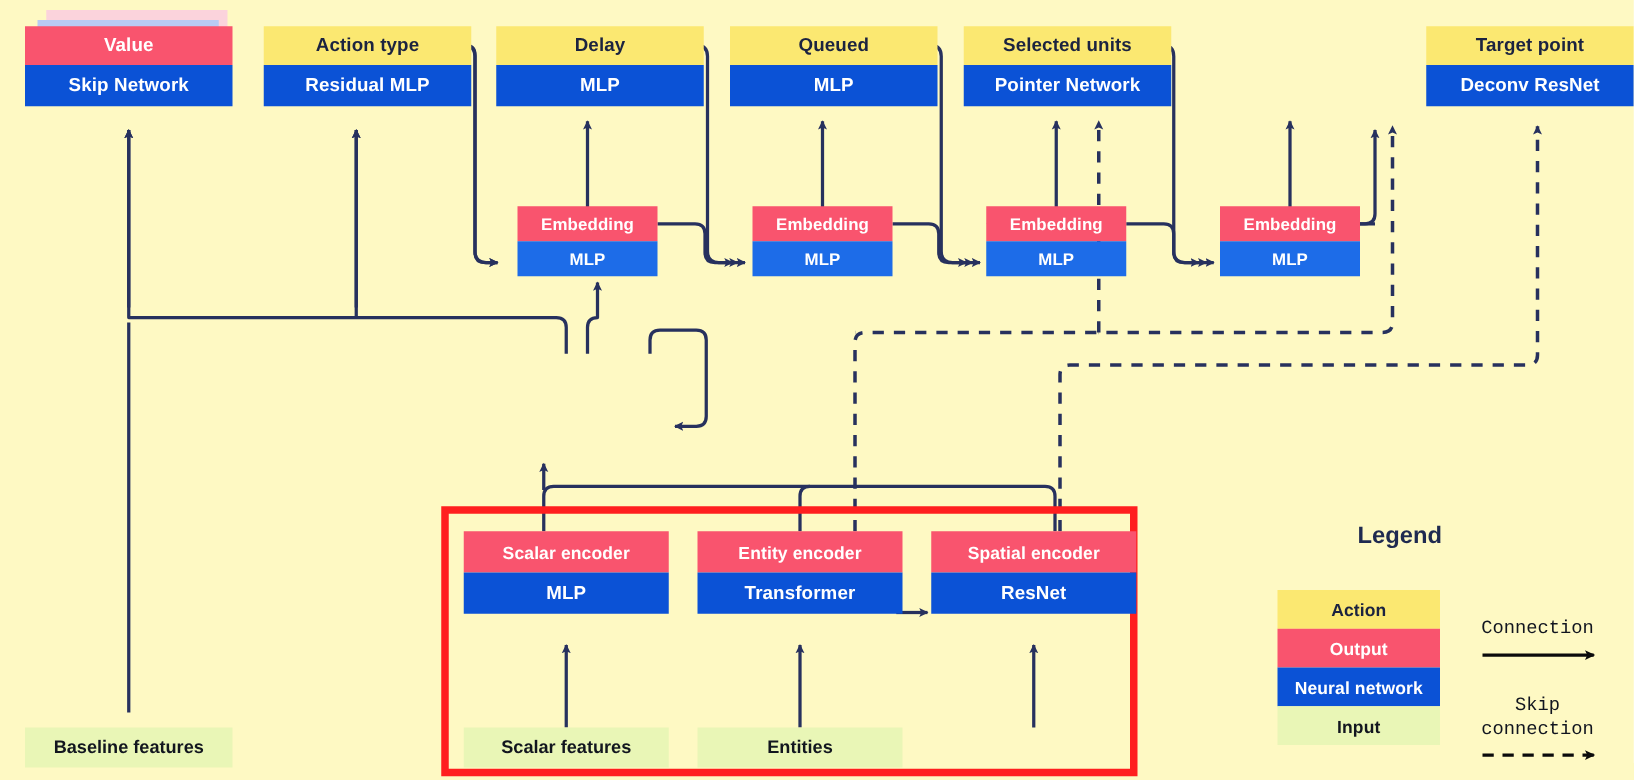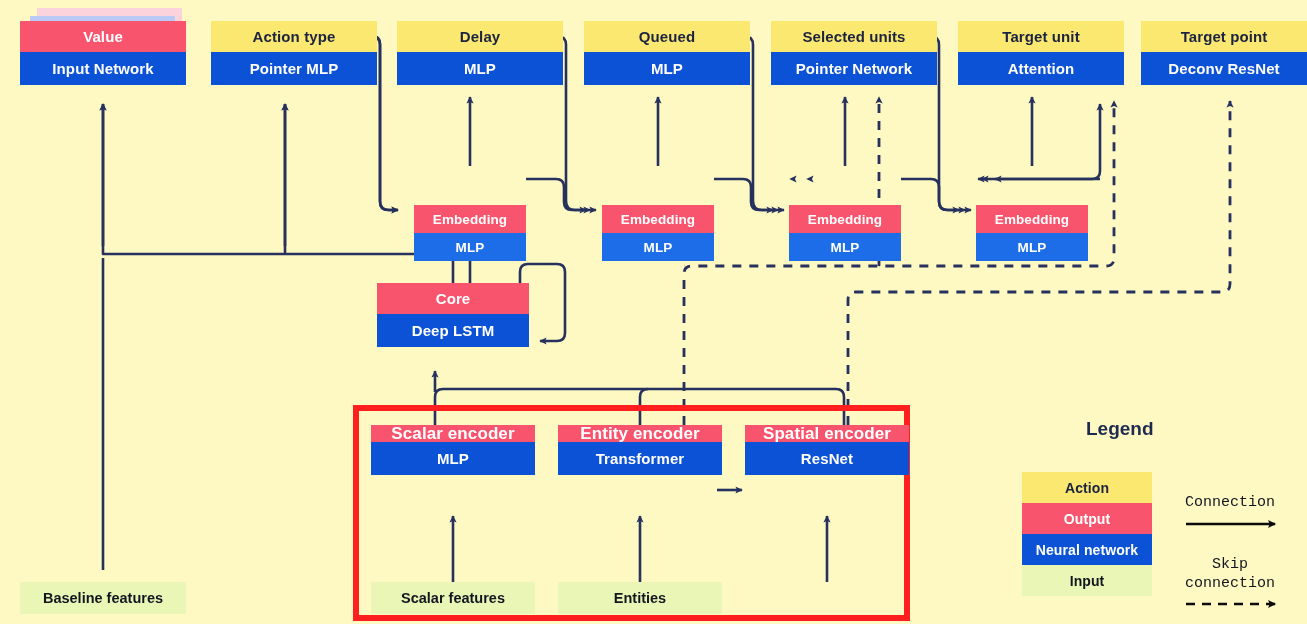--- a/index.html
+++ b/index.html
@@ -14,29 +14,29 @@
   .c-action{background:#FBE871;color:#1b2340;}
   .c-output{background:#F9546E;color:#ffffff;}
   .c-nn{background:#0B52D6;color:#ffffff;}
   .c-nn-light{background:#1D6CE8;color:#ffffff;}
   .c-input{background:#E9F6B6;color:#12161f;}
 
   .top-node{width:166px;}
   .top-node .cell{height:31px;font-size:15px;}
   .top-node .cell.sub{height:33px;font-size:15px;}
 
-  .emb-node{width:112px;margin-top:40px;}
+  .emb-node{width:112px;}
   .emb-node .cell{height:28px;font-size:13.5px;}
 
   .core-node{width:152px;}
   .core-node .cell{height:31px;font-size:15px;}
   .core-node .cell.sub{height:33px;font-size:15px;}
 
   .enc-node{width:164px;}
-  .enc-node .cell{height:17px;font-size:17px;}
+  .enc-node .cell{height:33px;font-size:14px;}
   .enc-node .cell.sub{height:33px;font-size:15px;}
 
   .in-node{height:32px;display:flex;align-items:center;justify-content:center;
            font-size:14.5px;font-weight:bold;}
 
   
   .stack-l1{position:absolute;background:#FBD3DC;}
   .stack-l2{position:absolute;background:#B9CBF4;}
 
   
@@ -155,47 +155,43 @@
       <path d="M1186,524 L1275,524" fill="none" stroke="#0b0b0b" stroke-width="2.6" marker-end="url(#ahs)"></path>
       <path d="M1186,604 L1275,604" fill="none" stroke="#0b0b0b" stroke-width="2.6" stroke-dasharray="9 7" marker-end="url(#ahs2)"></path>
     </g>
   </svg>
 
   <div class="stack-l1" style="left:37px;top:8px;width:145px;height:64px;"></div>
   <div class="stack-l2" style="left:30px;top:16px;width:145px;height:64px;"></div>
 
   <div class="node top-node" style="left:20px;top:21px;">
     <div class="cell c-output">Value</div>
-    <div class="cell sub c-nn">Input Network</div>
+    <div class="cell sub c-nn">Skip Network</div>
   </div>
 
   <div class="node top-node" style="left:211px;top:21px;">
     <div class="cell c-action">Action type</div>
-    <div class="cell sub c-nn">Pointer MLP</div>
+    <div class="cell sub c-nn">Residual MLP</div>
   </div>
 
   <div class="node top-node" style="left:397px;top:21px;">
     <div class="cell c-action">Delay</div>
     <div class="cell sub c-nn">MLP</div>
   </div>
 
   <div class="node top-node" style="left:584px;top:21px;">
     <div class="cell c-action">Queued</div>
     <div class="cell sub c-nn">MLP</div>
   </div>
 
   <div class="node top-node" style="left:771px;top:21px;">
     <div class="cell c-action">Selected units</div>
     <div class="cell sub c-nn">Pointer Network</div>
   </div>
 
-  <div class="node top-node" style="left:958px;top:21px;">
-    <div class="cell c-action">Target unit</div>
-    <div class="cell sub c-nn">Attention</div>
-  </div>
 
   <div class="node top-node" style="left:1141px;top:21px;">
     <div class="cell c-action">Target point</div>
     <div class="cell sub c-nn">Deconv ResNet</div>
   </div>
 
   <div class="node emb-node" style="left:414px;top:165px;">
     <div class="cell c-output">Embedding</div>
     <div class="cell c-nn-light">MLP</div>
   </div>
@@ -208,24 +204,20 @@
   <div class="node emb-node" style="left:789px;top:165px;">
     <div class="cell c-output">Embedding</div>
     <div class="cell c-nn-light">MLP</div>
   </div>
 
   <div class="node emb-node" style="left:976px;top:165px;">
     <div class="cell c-output">Embedding</div>
     <div class="cell c-nn-light">MLP</div>
   </div>
 
-  <div class="node core-node" style="left:377px;top:283px;">
-    <div class="cell c-output">Core</div>
-    <div class="cell sub c-nn">Deep LSTM</div>
-  </div>
 
   <div id="red-box" style="left:353px;top:405px;width:557px;height:216px;"></div>
 
   <div class="node enc-node" style="left:371px;top:425px;">
     <div class="cell c-output">Scalar encoder</div>
     <div class="cell sub c-nn">MLP</div>
   </div>
 
   <div class="node enc-node" style="left:558px;top:425px;">
     <div class="cell c-output">Entity encoder</div>

